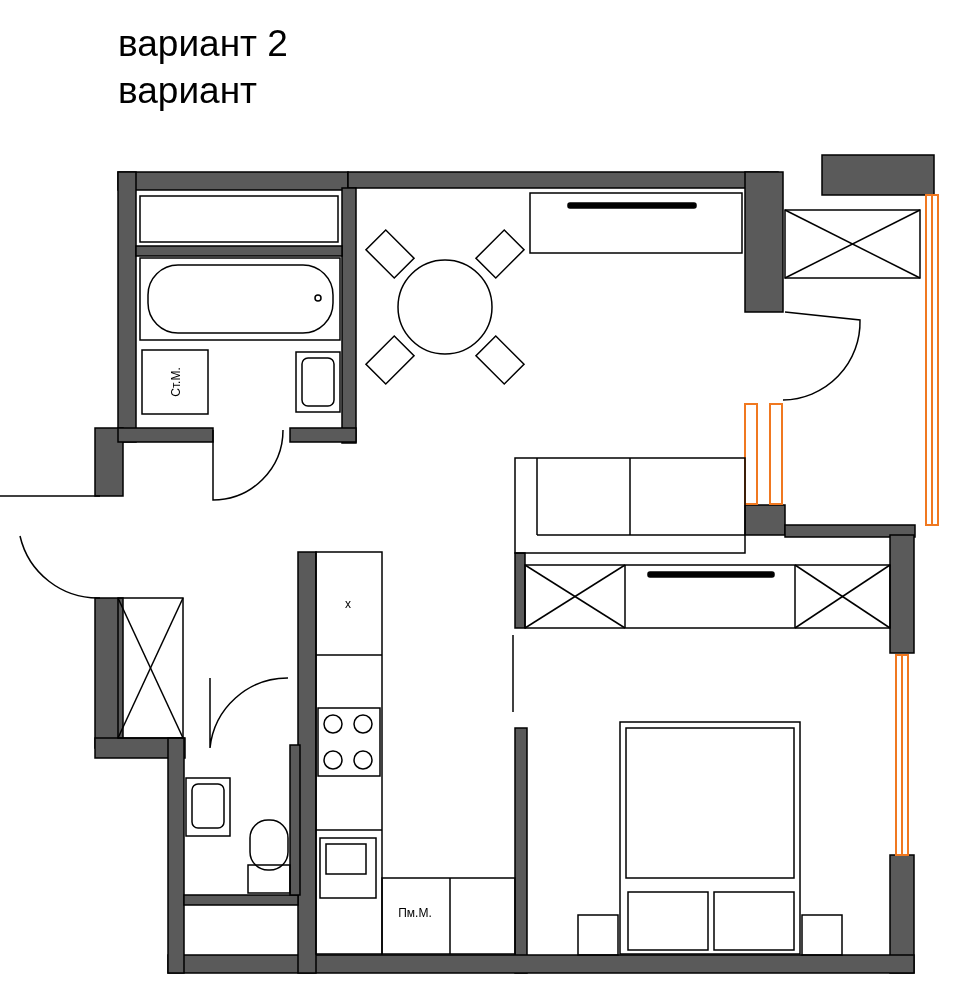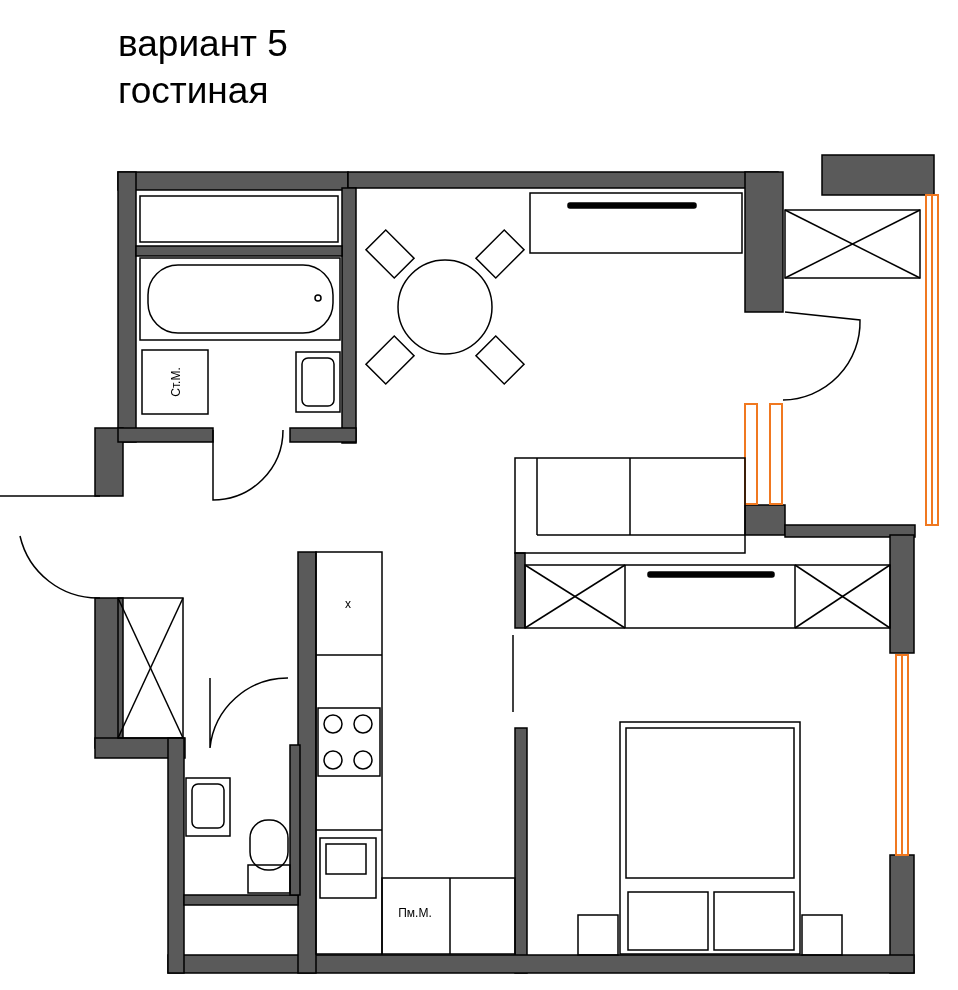--- a/index.html
+++ b/index.html
@@ -6,22 +6,22 @@
   body { width: 958px; height: 990px; position: relative; overflow: hidden; font-family: "Liberation Sans", sans-serif; }
   .title-block { position: absolute; left: 118px; top: 20px; line-height: 47px; font-size: 37px; color: #000; }
   .title-line { display: block; white-space: nowrap; }
   svg.plan { position: absolute; left: 0; top: 0; }
   .lbl { font-family: "Liberation Sans", sans-serif; font-size: 12px; fill: #000; }
 </style>
 </head>
 <body>
 
 <div class="title-block">
-  <span class="title-line">вариант 5</span>
-  <span class="title-line">гостиная</span>
+  <span class="title-line">вариант 2</span>
+  <span class="title-line">вариант</span>
 </div>
 
 <svg class="plan" width="958" height="990" viewBox="0 0 958 990">
   <g fill="#5a5a5a" stroke="#000" stroke-width="1.5">
 
     <rect x="118" y="172" width="230" height="18"></rect>
 
     <rect x="348" y="172" width="430" height="16"></rect>
 
     <rect x="118" y="172" width="18" height="270"></rect>

